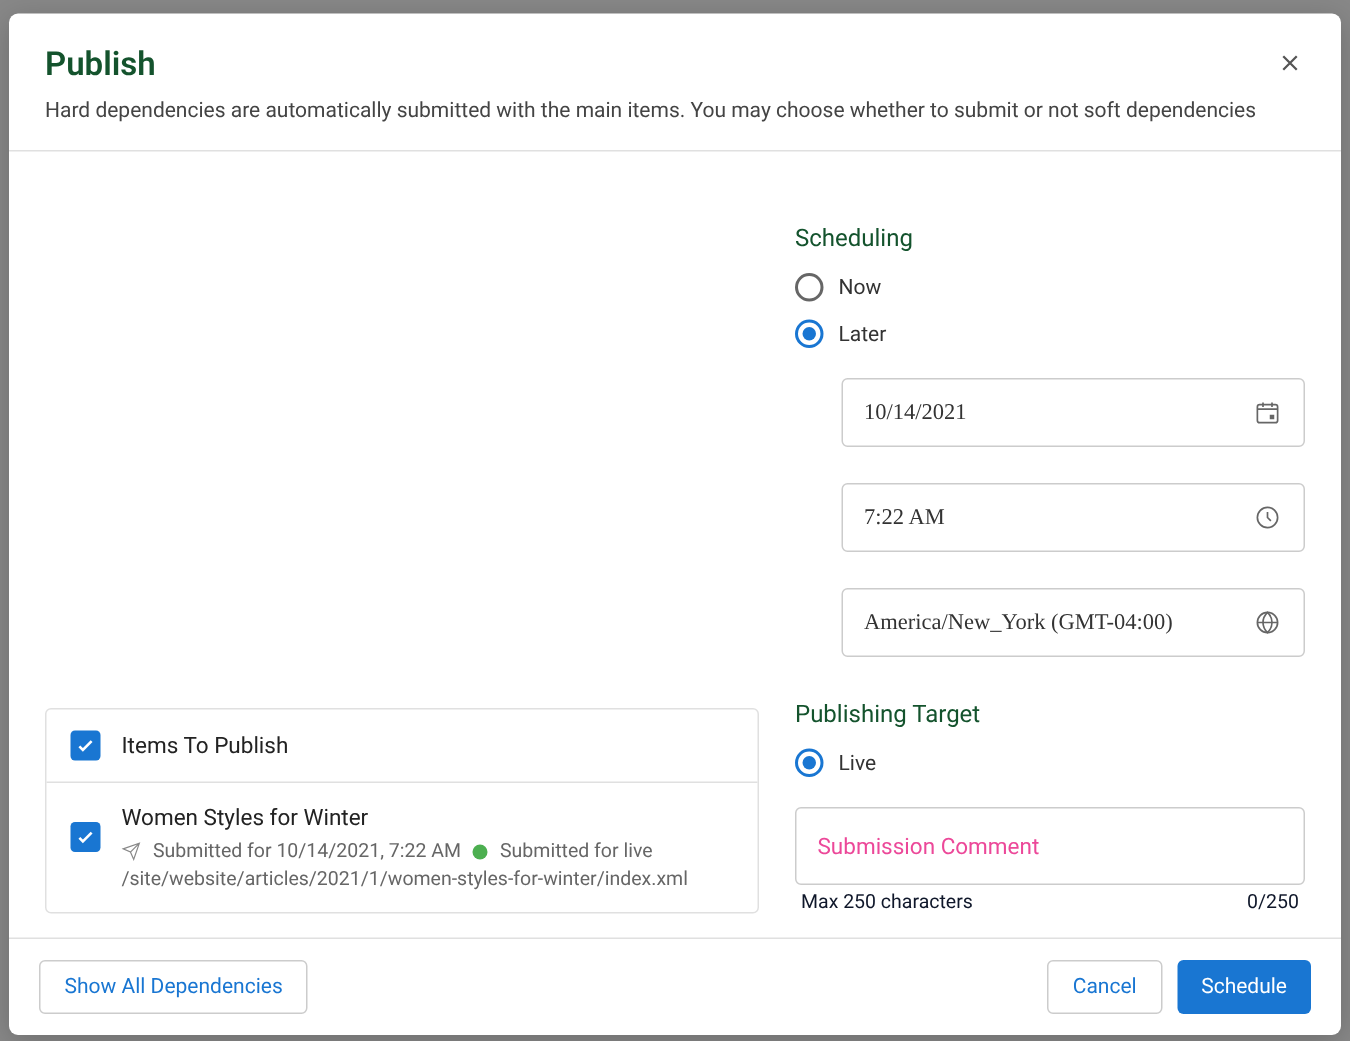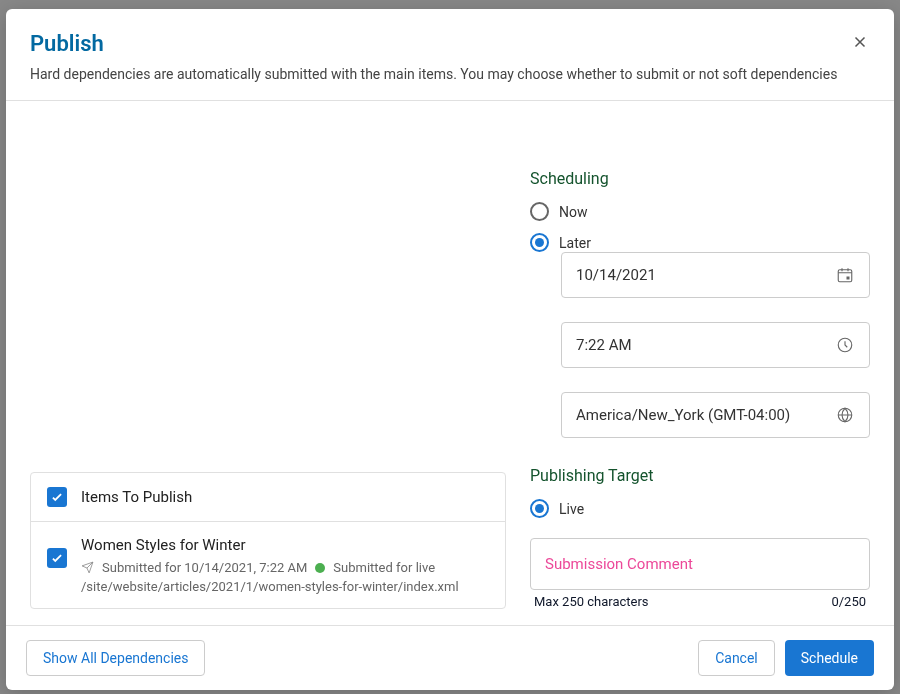--- a/index.html
+++ b/index.html
@@ -28,21 +28,21 @@
       box-shadow: 0 4px 20px rgba(0,0,0,0.2);
     }
     .modal-header {
       padding: 22px 24px 18px 24px;
       border-bottom: 1px solid #e0e0e0;
       position: relative;
     }
     .modal-title {
       font-size: 22px;
       font-weight: 600;
-      color: #0369a1;
+      color: #14532d;
       margin-bottom: 10px;
     }
     .modal-subtitle {
       font-size: 14px;
       color: #444;
     }
     .close-btn {
       position: absolute;
       top: 20px;
       right: 20px;
@@ -168,21 +168,21 @@
     }
     .section-title {
       font-size: 16px;
       color: #14532d;
       margin-bottom: 14px;
     }
     .radio-group {
       display: flex;
       flex-direction: column;
       gap: 12px;
-      margin-bottom: 0;
+      margin-bottom: 20px;
     }
     .radio-option {
       display: flex;
       align-items: center;
       gap: 10px;
       cursor: pointer;
     }
     .radio {
       width: 19px;
       height: 19px;
@@ -218,20 +218,21 @@
     .input-field {
       border: 1px solid #ccc;
       border-radius: 4px;
       padding: 12px 14px;
       display: flex;
       align-items: center;
       justify-content: space-between;
       font-size: 15px;
       color: #333;
       background: #fff;
+      font-family: Liberation Serif, serif;
     }
     .input-field input {
       border: none;
       outline: none;
       font-size: 15px;
       color: #333;
       flex: 1;
       background: transparent;
       font-family: inherit;
     }

